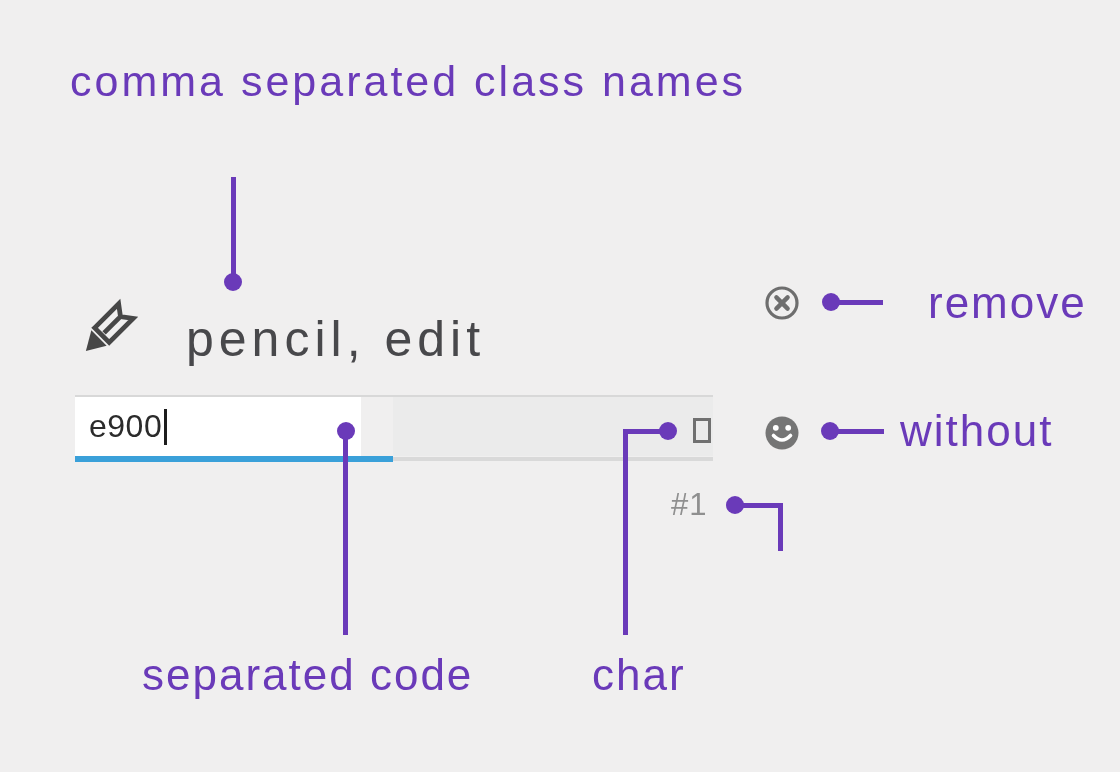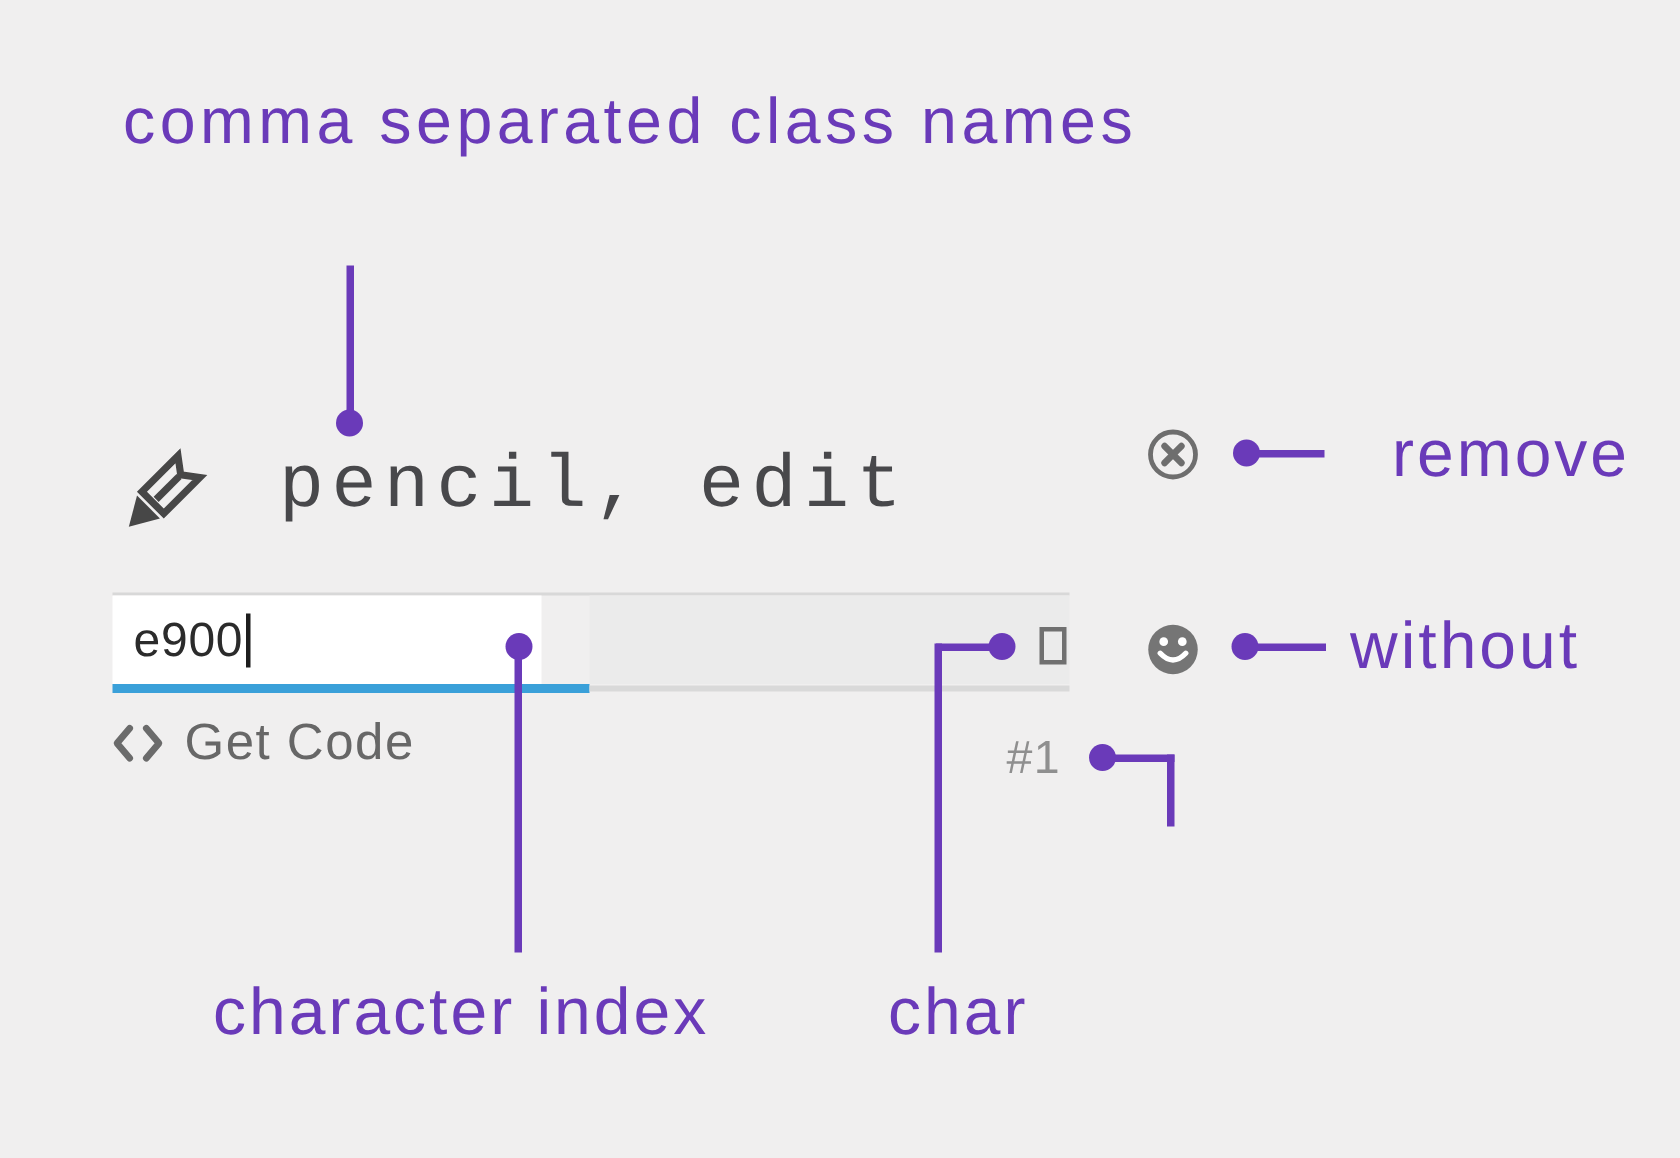--- a/index.html
+++ b/index.html
@@ -53,64 +53,53 @@
   .getcode .lbl{font-size:34px;letter-spacing:1px;line-height:1;}
   .hashidx{color:#8f8f8f;font-size:31px;letter-spacing:1px;line-height:1;}
 
   svg{display:block;}
 </style>
 </head>
 <body>
 
 <div id="stage">
 
-  <div class="abs ann-block" style="left:70px;top:52px;margin-left:12px;">
+  <div class="abs ann-block" style="left:70px;top:52px;">
     <div>comma separated class names</div>
   </div>
 
   <div class="abs pline" style="left:231px;top:177px;width:5px;height:100px;"></div>
   <div class="abs dot" style="left:224px;top:273px;"></div>
 
   <div class="abs" style="left:72px;top:295px;">
     <span>
       <svg width="70" height="70" viewBox="0 0 68 68">
         <g transform="rotate(-45 34 34)" fill="none" stroke="#474747">
           <path d="M5 34 L23 23.5 L23 44.5 Z" fill="#474747" stroke="none"></path>
           <path d="M27 24 H60 L52.5 34 L60 44 H27 Z" stroke-width="4.6"></path>
           <path d="M51 34 H30" stroke-width="4.6"></path>
         </g>
       </svg>
     </span>
   </div>
 
-  <div class="abs glyph-name" style="left:186px;top:300px;font-family:Liberation Mono, monospace;">pencil, edit</div>
+  <div class="abs glyph-name" style="left:186px;top:314px;">pencil, edit</div>
 
   <div class="abs field">
     <div class="abs topborder"></div>
     <div class="abs graybox"></div>
     <div class="abs whitebox">
       <span class="codetext">e900</span>
       <span class="cursorbar"></span>
     </div>
     <div class="abs blueline"></div>
     <div class="abs grayline"></div>
     <div class="abs charbox"></div>
   </div>
 
-  <div class="abs getcode">
-    <span>
-      <svg width="34" height="27" viewBox="0 0 34 27">
-        <g fill="none" stroke="#6b6b6b" stroke-width="4.4" stroke-linecap="round" stroke-linejoin="round">
-          <path d="M11.5 3.5 L3 13.5 L11.5 23.5"></path>
-          <path d="M22.5 3.5 L31 13.5 L22.5 23.5"></path>
-        </g>
-      </svg>
-    </span>
-    <span class="lbl">Get Code</span>
-  </div>
 
   <div class="abs hashidx" style="left:671px;top:489px;">#1</div>
 
   <div class="abs" style="left:763px;top:284px;">
     <span>
       <svg width="38" height="38" viewBox="0 0 38 38">
         <circle cx="19" cy="19" r="15" fill="none" stroke="#6e6e6e" stroke-width="3.2"></circle>
         <g stroke="#6e6e6e" stroke-width="4.4" stroke-linecap="round">
           <path d="M13.4 13.4 L24.6 24.6"></path>
           <path d="M24.6 13.4 L13.4 24.6"></path>
@@ -137,20 +126,20 @@
   <div class="abs dot" style="left:821px;top:422px;"></div>
   <div class="abs pline" style="left:838px;top:429px;width:46px;height:5px;"></div>
   <div class="abs ann" style="left:900px;top:409px;">without</div>
 
   <div class="abs dot" style="left:726px;top:496px;"></div>
   <div class="abs pline" style="left:743px;top:503px;width:40px;height:5px;"></div>
   <div class="abs pline" style="left:778px;top:503px;width:5px;height:48px;"></div>
 
   <div class="abs dot" style="left:337px;top:422px;"></div>
   <div class="abs pline" style="left:343px;top:439px;width:5px;height:196px;"></div>
-  <div class="abs ann" style="left:142px;top:653px;">character index</div>
+  <div class="abs ann" style="left:142px;top:653px;">separated code</div>
 
   <div class="abs dot" style="left:659px;top:422px;"></div>
   <div class="abs pline" style="left:624px;top:429px;width:38px;height:5px;"></div>
   <div class="abs pline" style="left:623px;top:429px;width:5px;height:206px;"></div>
   <div class="abs ann" style="left:592px;top:653px;">char</div>
 
 </div>
 
 </body></html>

